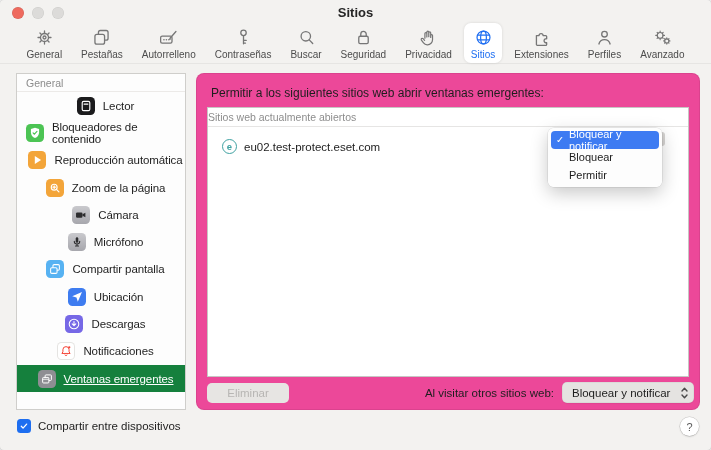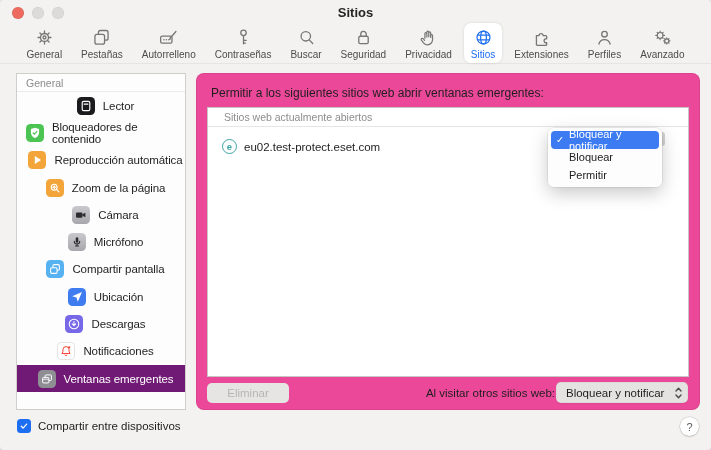--- a/index.html
+++ b/index.html
@@ -51,21 +51,21 @@
   }
   .sb-header {
     height: 18px; line-height: 18px; padding-left: 9px;
     font-size: 10.5px; color: #8b8b8b; border-bottom: 1px solid #eceae8;
   }
   .srow {
     display: flex; align-items: center; gap: 8px;
     height: 27.3px; padding-left: 9px;
     font-size: 11.5px; color: #1e1e1e; letter-spacing: -0.1px; justify-content: center;
   }
-  .srow.sel { background: #701a75; color: #ffffff; }
+  .srow.sel { background: #15803d; color: #ffffff; text-decoration: underline; }
   .sic {
     width: 18px; height: 18px; border-radius: 4.5px; flex: none;
     display: flex; align-items: center; justify-content: center;
   }
   .sic svg { width: 14px; height: 14px; }
   .bg-black   { background: #1b1b1d; }
   .bg-green   { background: #4cc454; }
   .bg-orange  { background: #f3a53a; }
   .bg-gray    { background: linear-gradient(#c9c9cd, #a7a7ad); }
   .bg-skyblue { background: #57b2f2; }
@@ -89,41 +89,41 @@
   .panel {
     position: absolute; left: 196px; top: 73px; width: 504px; height: 337px;
     background: #ec4899; border: 1px solid rgba(0,0,0,0.07); border-radius: 8px;
   }
   .heading { position: absolute; left: 14px; top: 12px; font-size: 12px; color: #1e1e1e; }
   .table {
     position: absolute; left: 10px; top: 33px; width: 482px; height: 270px;
     background: #ffffff; border: 1px solid #c7c6c4;
   }
   .thead {
-    height: 19px; line-height: 19px; padding-left: 16px;
+    height: 19px; line-height: 19px; 
     font-size: 10.5px; color: #8d8d8d; border-bottom: 1px solid #e6e5e4;
   }
   .trow {
     display: flex; align-items: center; gap: 7px;
     padding: 12px 0 0 14px; font-size: 11.5px; color: #1e1e1e;
   }
   .favicon {
     width: 15px; height: 15px; border-radius: 50%;
     border: 1.5px solid #3fa2a2; color: #3fa2a2;
     font-size: 9.5px; font-weight: 700; line-height: 1;
     display: flex; align-items: center; justify-content: center; flex: none;
   }
   .btn-delete {
     position: absolute; left: 10px; top: 309px; width: 82px; height: 20px;
     border-radius: 5px; background: #e7e5e3; color: #b7b5b3;
     font-size: 11.5px; display: flex; align-items: center; justify-content: center;
   }
   .panel-footer-right {
-    position: absolute; right: 11px; top: 308px;
-    display: flex; align-items: center; gap: 1px;
+    position: absolute; right: 5px; top: 308px;
+    display: flex; align-items: center; gap: 8px;
   }
   .pf-label { font-size: 11.5px; color: #1e1e1e; }
   .select {
     min-width: 132px; height: 21px; background: #e5e3e1; border-radius: 5px;
     display: flex; align-items: center; justify-content: space-between;
     padding: 0 5px 0 10px; font-size: 11.5px; color: #1e1e1e;
     box-shadow: inset 0 0 0 0.5px rgba(0,0,0,0.08), 0 0.5px 1px rgba(0,0,0,0.05);
   }
   .select svg { width: 9px; height: 14px; }
 

